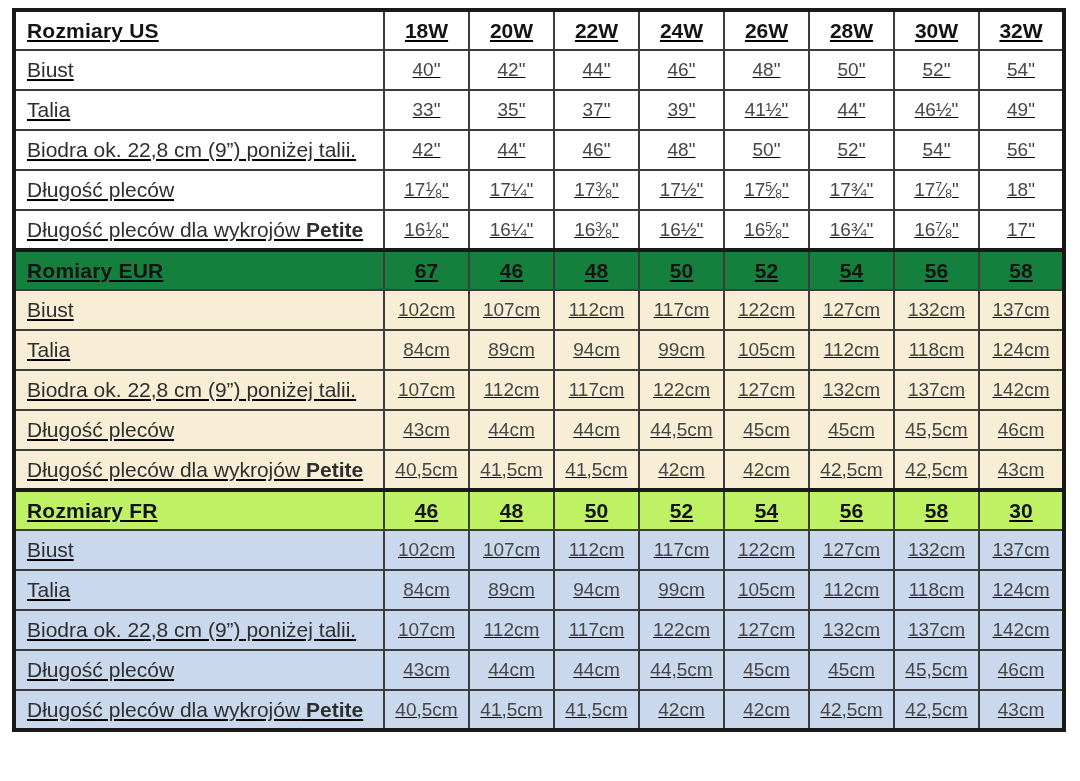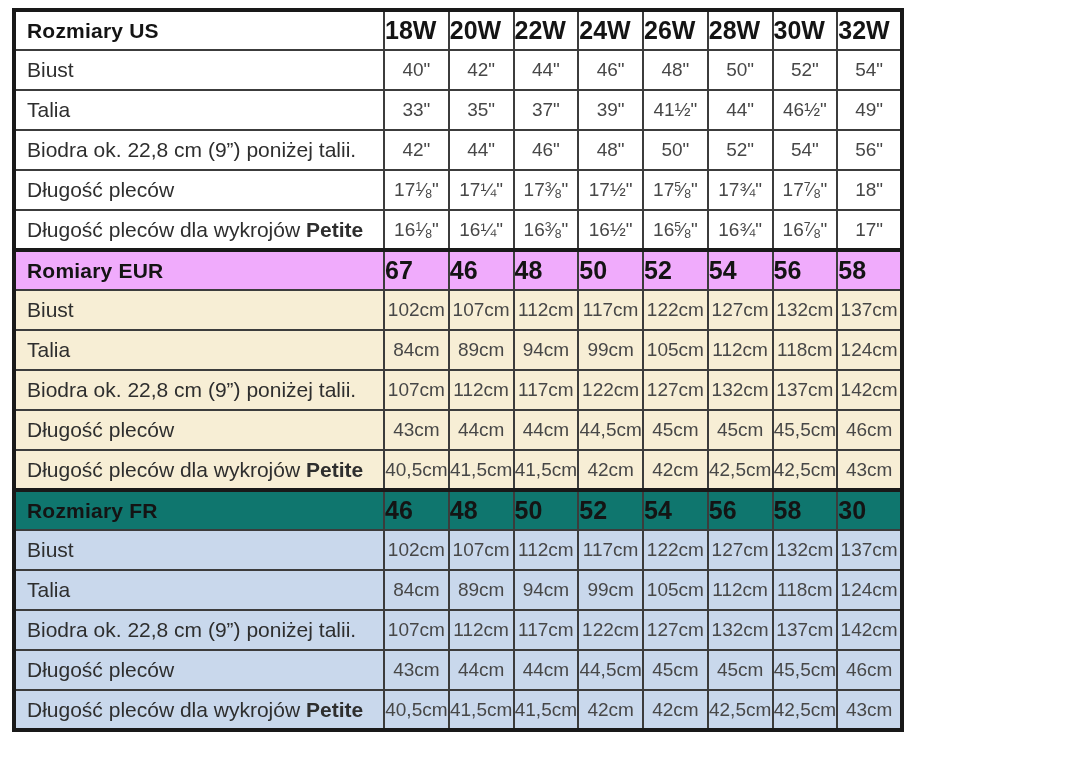--- a/index.html
+++ b/index.html
@@ -14,22 +14,23 @@
     font-family:"Liberation Sans", sans-serif;
     padding:8px 0 0 12px;
     width:1080px;
     height:781px;
     box-sizing:border-box;
     overflow:hidden;
   }
   table{
     border-collapse:collapse;
     table-layout:fixed;
-    width:892px;
+    width:1054px;
     border:4px solid var(--outer);
+    text-decoration:underline;
   }
   col.label-col{width:370px;}
   td,th{
     border:2px solid var(--grid);
     height:40px;
     padding:0;
     box-sizing:border-box;
     overflow:hidden;
     white-space:nowrap;
   }
@@ -38,22 +39,22 @@
   }
   th.section-title-cell{
     text-align:left;
     padding-left:11px;
     font-size:21px;
     font-weight:bold;
     color:var(--header-color);
     letter-spacing:0.2px;
   }
   th.size-header-cell{
-    text-align:left;
-    font-size:25px;
+    text-align:center;
+    font-size:21px;
     font-weight:bold;
     color:var(--header-color);
   }
   td.row-label-cell{
     text-align:left;
     padding-left:11px;
     font-size:21px;
     color:var(--label-color);
   }
   td.row-label-cell b{
@@ -150,21 +151,21 @@
         <td class="row-label-cell"><span>Długość pleców dla wykrojów</span> <b>Petite</b></td>
         <td class="value-cell">16<sup>1</sup>⁄<sub>8</sub>"</td>
         <td class="value-cell">16¼"</td>
         <td class="value-cell">16<sup>3</sup>⁄<sub>8</sub>"</td>
         <td class="value-cell">16½"</td>
         <td class="value-cell">16<sup>5</sup>⁄<sub>8</sub>"</td>
         <td class="value-cell">16¾"</td>
         <td class="value-cell">16<sup>7</sup>⁄<sub>8</sub>"</td>
         <td class="value-cell">17"</td>
       </tr>
-      <tr class="section-start" style="background: #f0abfc;">
+      <tr class="section-start" style="background: #15803d;">
         <th class="section-title-cell">Romiary EUR</th>
         <th class="size-header-cell">67</th>
         <th class="size-header-cell">46</th>
         <th class="size-header-cell">48</th>
         <th class="size-header-cell">50</th>
         <th class="size-header-cell">52</th>
         <th class="size-header-cell">54</th>
         <th class="size-header-cell">56</th>
         <th class="size-header-cell">58</th>
       </tr>
@@ -216,21 +217,21 @@
         <td class="row-label-cell"><span>Długość pleców dla wykrojów</span> <b>Petite</b></td>
         <td class="value-cell">40,5cm</td>
         <td class="value-cell">41,5cm</td>
         <td class="value-cell">41,5cm</td>
         <td class="value-cell">42cm</td>
         <td class="value-cell">42cm</td>
         <td class="value-cell">42,5cm</td>
         <td class="value-cell">42,5cm</td>
         <td class="value-cell">43cm</td>
       </tr>
-      <tr class="section-start" style="background: #0f766e;">
+      <tr class="section-start" style="background: #bef264;">
         <th class="section-title-cell">Rozmiary FR</th>
         <th class="size-header-cell">46</th>
         <th class="size-header-cell">48</th>
         <th class="size-header-cell">50</th>
         <th class="size-header-cell">52</th>
         <th class="size-header-cell">54</th>
         <th class="size-header-cell">56</th>
         <th class="size-header-cell">58</th>
         <th class="size-header-cell">30</th>
       </tr>

